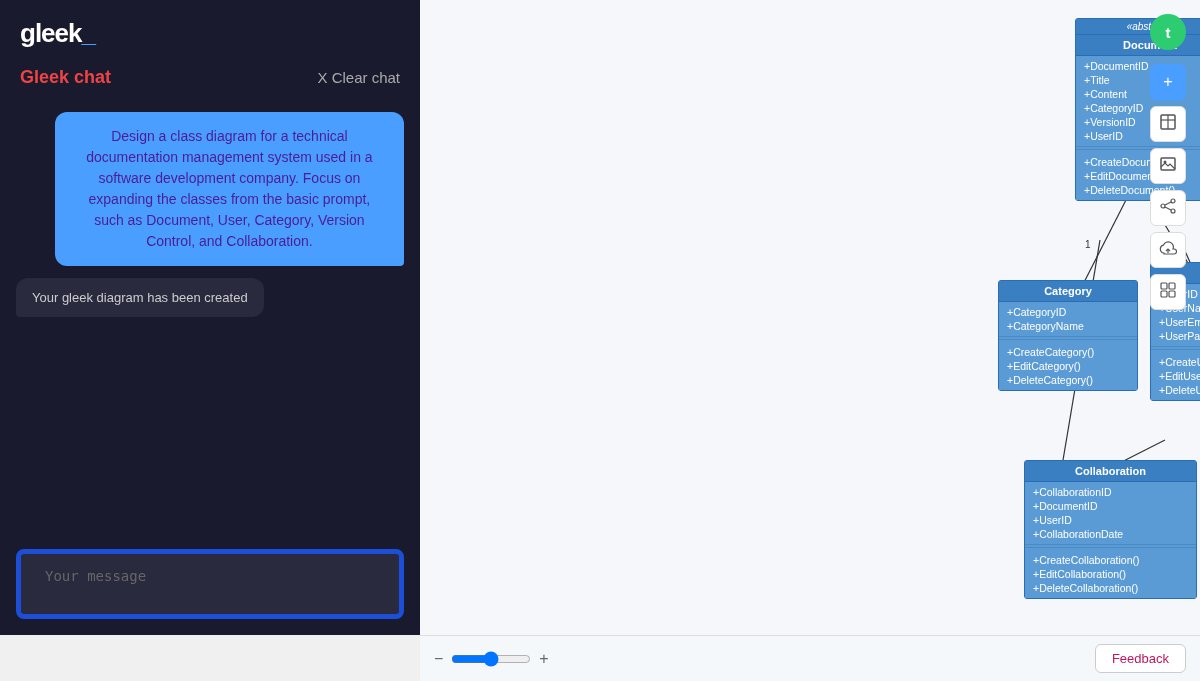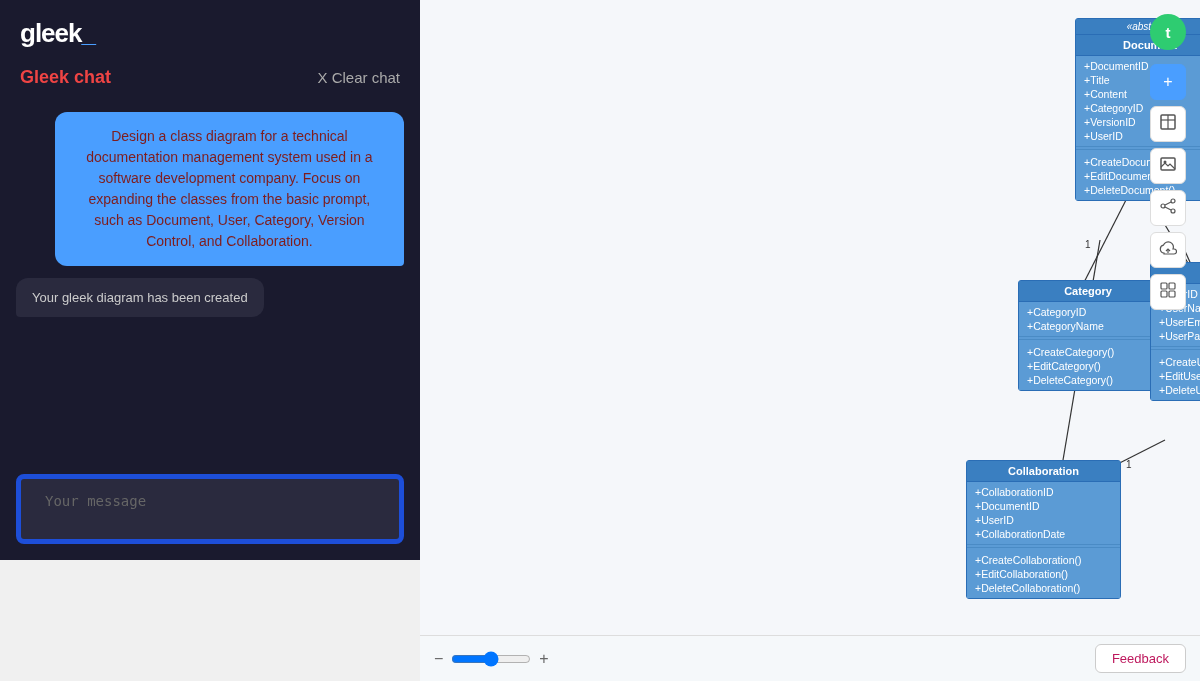--- a/index.html
+++ b/index.html
@@ -5,21 +5,21 @@
     * { box-sizing: border-box; margin: 0; padding: 0; }
     body { font-family: -apple-system, BlinkMacSystemFont, 'Segoe UI', sans-serif; background: #f0f0f0; display: flex; width: 1200px; height: 681px; overflow: hidden; }
 
     
     .left-panel {
       width: 420px;
       min-width: 420px;
       background: #1a1a2e;
       display: flex;
       flex-direction: column;
-      height: 560px;
+      height: 635px;
     }
     .logo-bar {
       padding: 18px 20px 10px;
       display: flex;
       align-items: center;
     }
     .logo-text {
       color: #fff;
       font-size: 26px;
       font-weight: 700;
@@ -50,21 +50,21 @@
     .messages-area {
       flex: 1;
       padding: 10px 16px;
       overflow-y: auto;
       display: flex;
       flex-direction: column;
       gap: 12px;
     }
     .message-user {
       background: #4a9eff;
-      color: #7f1d1d;
+      color: #4c1d95;
       border-radius: 12px 12px 4px 12px;
       padding: 14px 18px;
       font-size: 14px;
       line-height: 1.5;
       text-align: center;
       align-self: flex-end;
       max-width: 90%;
     }
     .message-system {
       background: #2a2a3e;
@@ -385,21 +385,21 @@
       <div>+UserID</div>
     </div>
     <div class="divider"></div>
     <div class="class-methods">
       <div>+CreateDocument()</div>
       <div>+EditDocument()</div>
       <div>+DeleteDocument()</div>
     </div>
   </div>
 
-  <div class="class-box" style="left: 598px; top: 280px; width: 140px;">
+  <div class="class-box" style="left: 578px; top: 280px; width: 140px;">
     <div class="class-header">Category</div>
     <div class="class-attrs">
       <div>+CategoryID</div>
       <div>+CategoryName</div>
     </div>
     <div class="divider"></div>
     <div class="class-methods">
       <div>+CreateCategory()</div>
       <div>+EditCategory()</div>
       <div>+DeleteCategory()</div>
@@ -415,21 +415,21 @@
       <div>+UserPassword</div>
     </div>
     <div class="divider"></div>
     <div class="class-methods">
       <div>+CreateUser()</div>
       <div>+EditUser()</div>
       <div>+DeleteUser()</div>
     </div>
   </div>
 
-  <div class="class-box" style="left: 546px; top: 460px; width: 155px;">
+  <div class="class-box" style="left: 604px; top: 460px; width: 173px;">
     <div class="class-header">Collaboration</div>
     <div class="class-attrs">
       <div>+CollaborationID</div>
       <div>+DocumentID</div>
       <div>+UserID</div>
       <div>+CollaborationDate</div>
     </div>
     <div class="divider"></div>
     <div class="class-methods">
       <div>+CreateCollaboration()</div>

